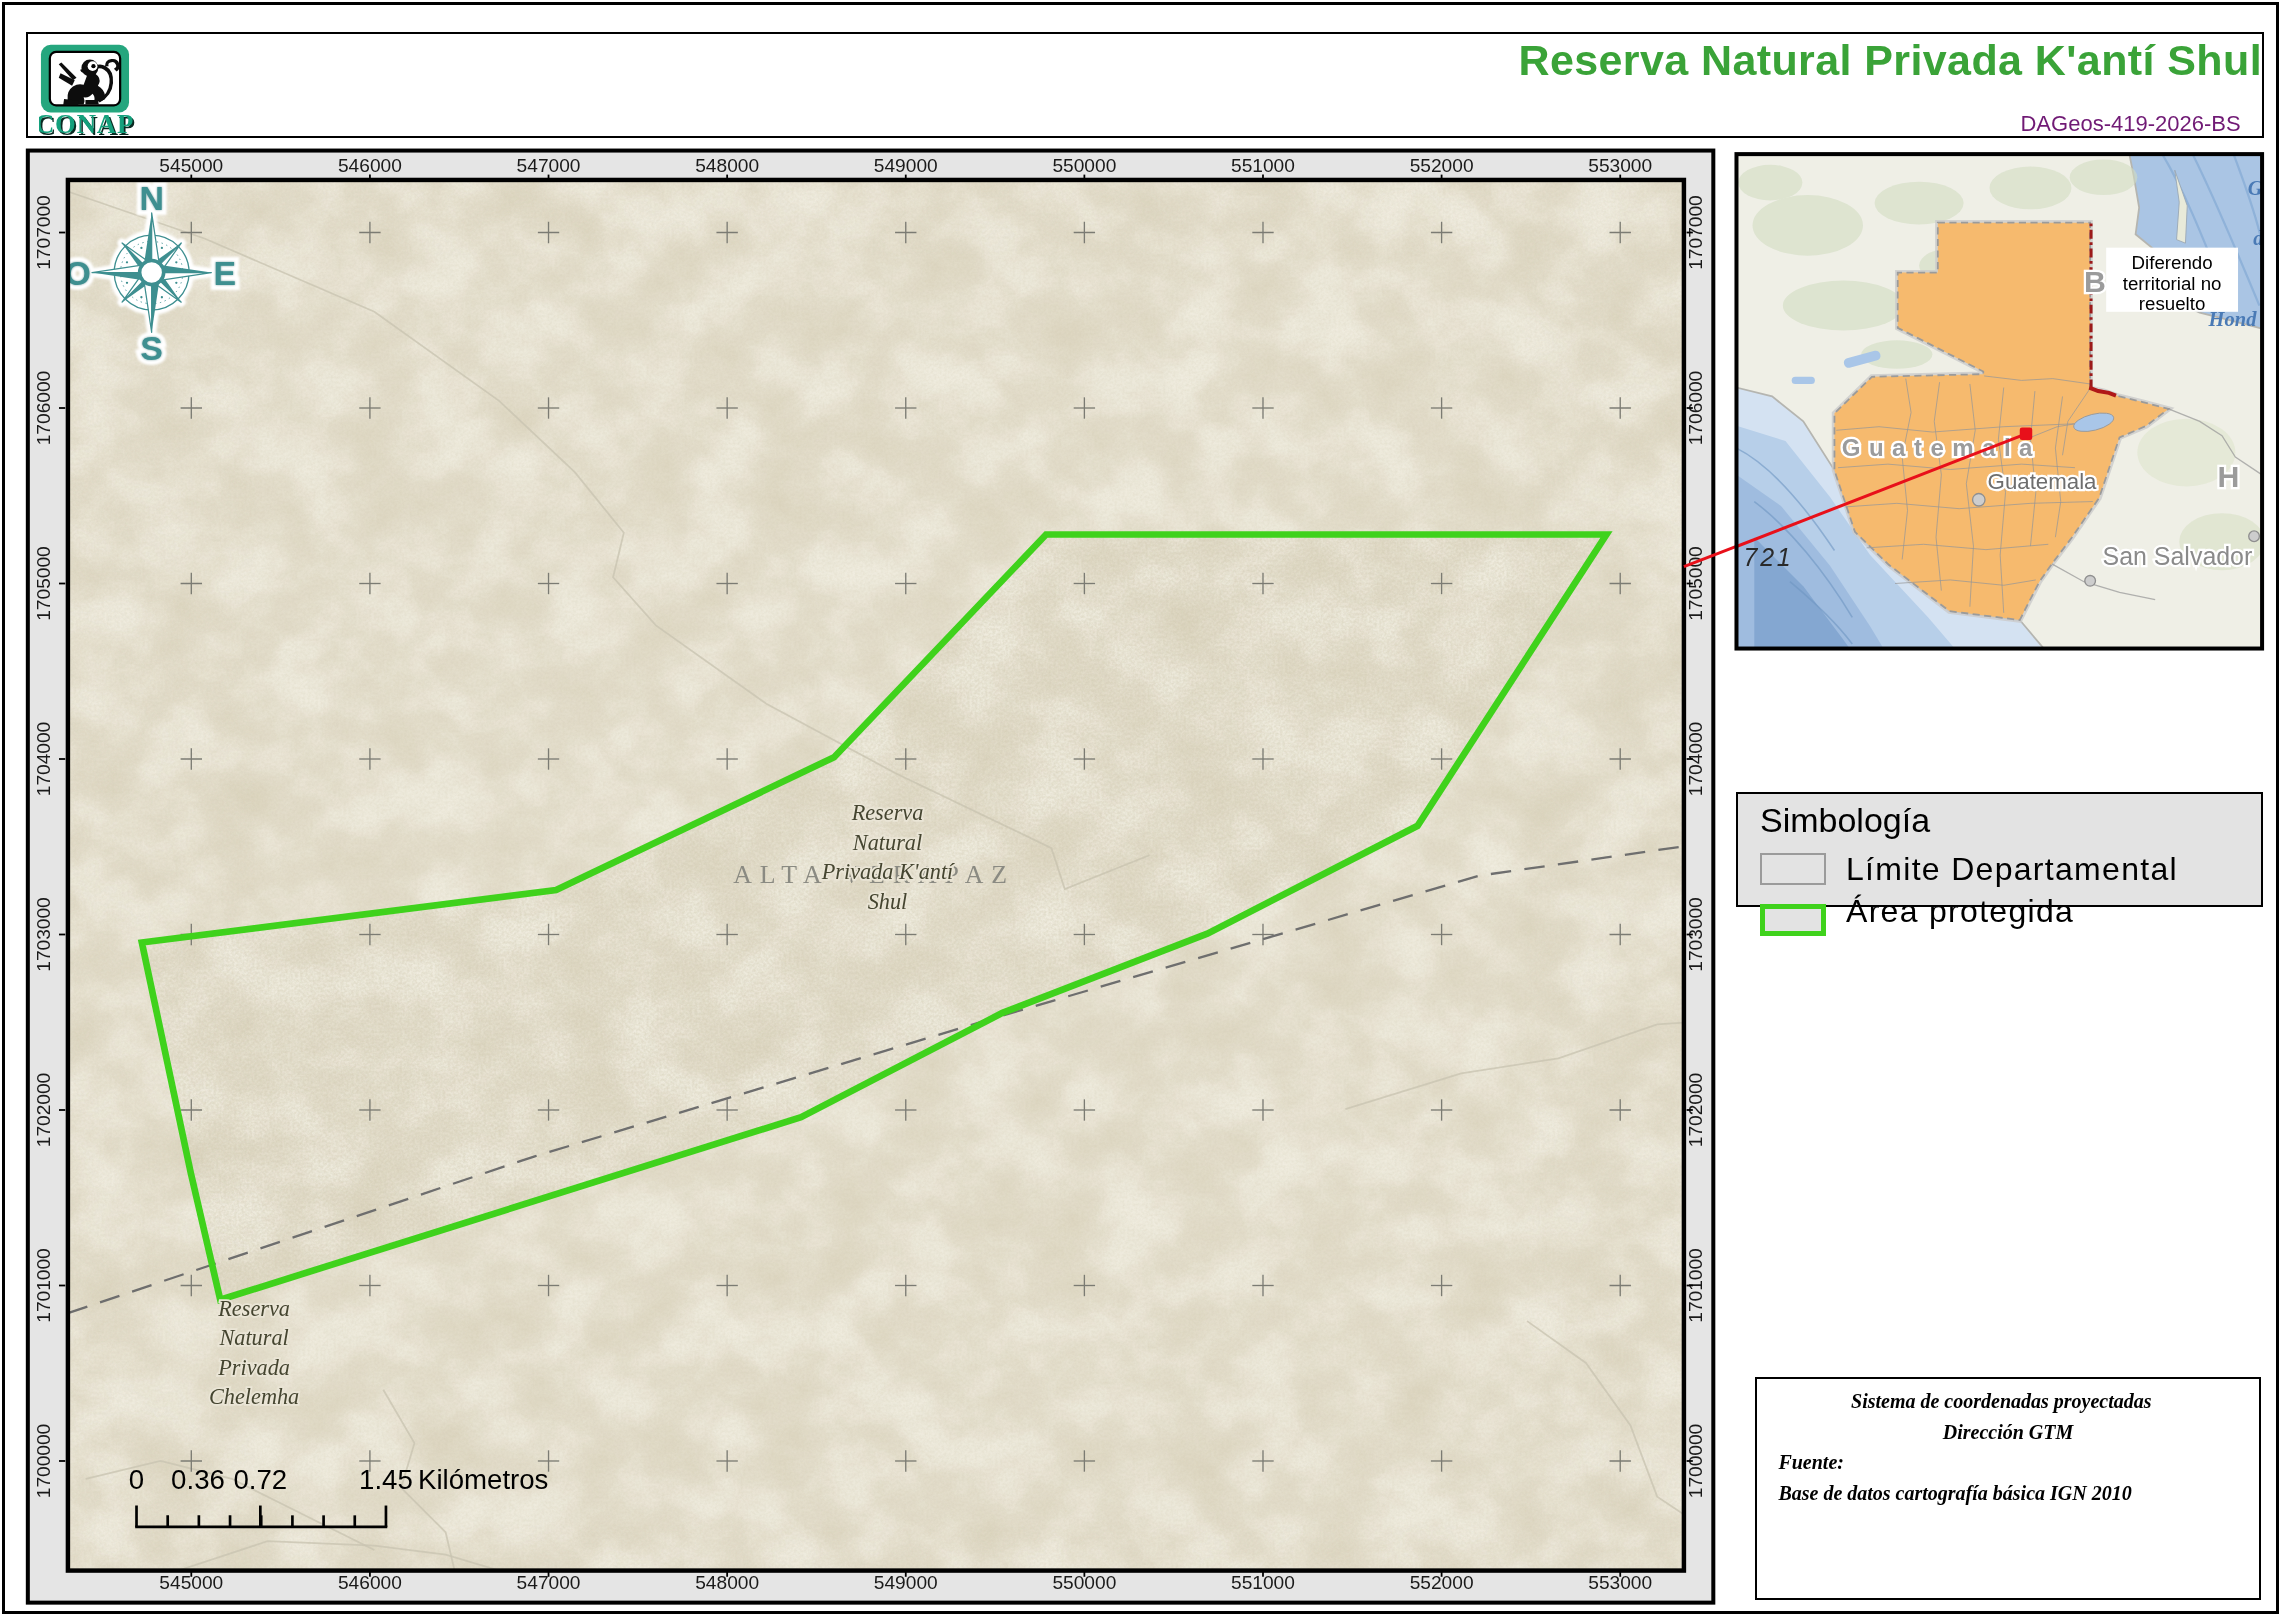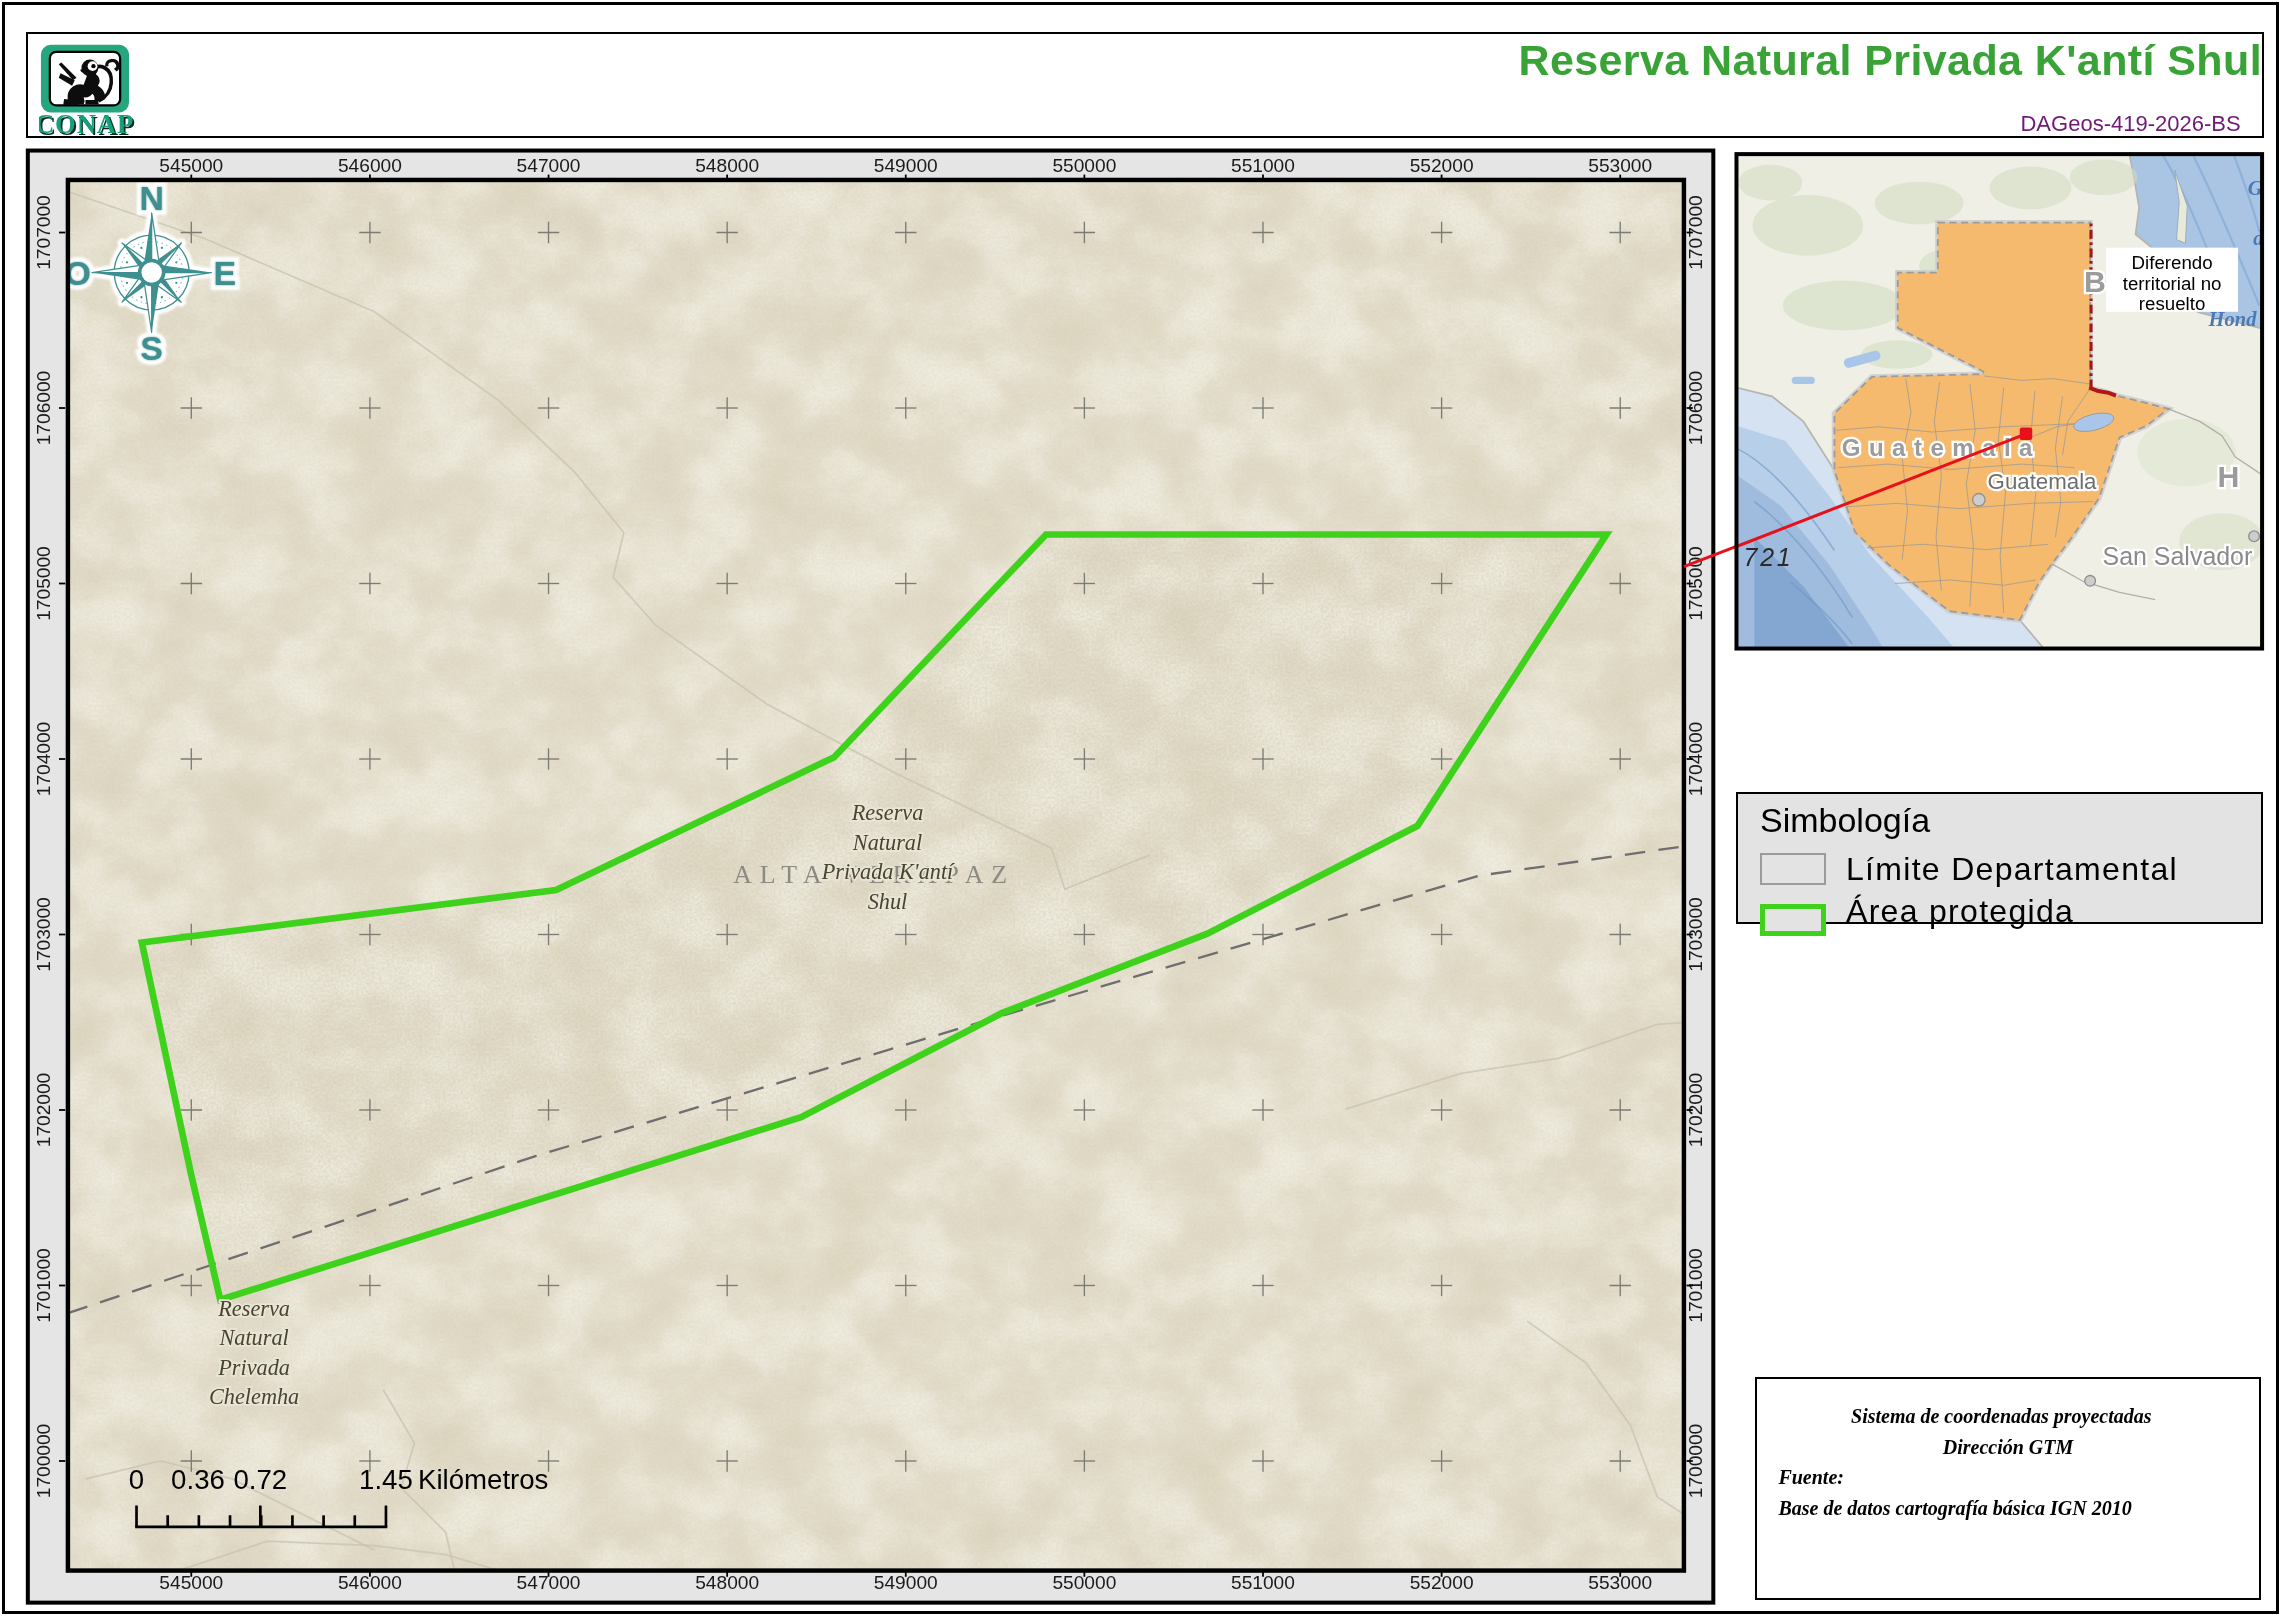--- a/index.html
+++ b/index.html
@@ -2,21 +2,21 @@
 <html style="font-size:14.3px"><head><meta charset="utf-8">
 <style>
 html,body{margin:0;padding:0;background:#fff;}
 #page{position:relative;width:2281px;height:1616px;background:#fff;overflow:hidden;
   font-family:"Liberation Sans",sans-serif;}
 .outer{position:absolute;left:1.8px;top:1.8px;width:2271px;height:1606px;border:3.6px solid #000;}
 .header{position:absolute;left:26px;top:32px;width:2234px;height:102px;border:2.7px solid #000;}
 .title{position:absolute;left:0;top:5.3px;width:100%;text-align:right;line-height:43px;
   font-size:43px;font-weight:600;color:#3aa338;letter-spacing:0.4px;}
 .dageos{position:absolute;right:21.4px;top:77px;font-size:22px;color:#701a75;}
-.legend{position:absolute;left:1736px;top:792px;width:527px;height:132px;background:#e3e3e3;border:2.7px solid #000;box-sizing:border-box;}
+.legend{position:absolute;left:1736px;top:792px;width:527px;height:115px;background:#e3e3e3;border:2.7px solid #000;box-sizing:border-box;}
 .leg-title{position:absolute;left:22px;top:7.1px;font-size:34px;color:#000;}
 .leg-row{position:absolute;left:108px;font-size:32px;letter-spacing:1.3px;color:#000;}
 .sw{position:absolute;left:22px;box-sizing:border-box;width:66px;height:32px;background:#e3e3e3;}
 .sw1{border:2.7px solid #9b9b9b;}
 .sw2{border:5.3px solid #3fd21c;}
 .info{position:absolute;left:1755px;top:1377px;width:506px;height:223px;border:2.7px solid #000;box-sizing:border-box;
   font-family:"Liberation Serif",serif;font-style:italic;font-weight:bold;font-size:20px;color:#000;}
 .info div{padding:0 21.4px;line-height:30.5px;}
 .ic{text-align:center;}
 .ij{text-align:justify;}
@@ -435,19 +435,19 @@
 
 <div class="legend">
   <div class="leg-title">Simbología</div>
   <span class="sw sw1" style="top:59px;"></span>
   <div class="leg-row" style="top:57px;">Límite Departamental</div>
   <span class="sw sw2" style="top:110px;"></span>
   <div class="leg-row" style="top:99px;">Área protegida</div>
 </div>
 
 <div class="info">
-  <div class="ic" style="margin-top:22px;padding-left:8px;">Sistema de coordenadas proyectadas</div>
+  <div class="ic" style="margin-top:7px;padding-left:8px;">Sistema de coordenadas proyectadas</div>
   <div class="ic">Dirección GTM</div>
   <div>Fuente:</div>
   <div>Base de datos cartografía básica IGN 2010</div>
 </div>
 
 </div>
 
 </body></html>

